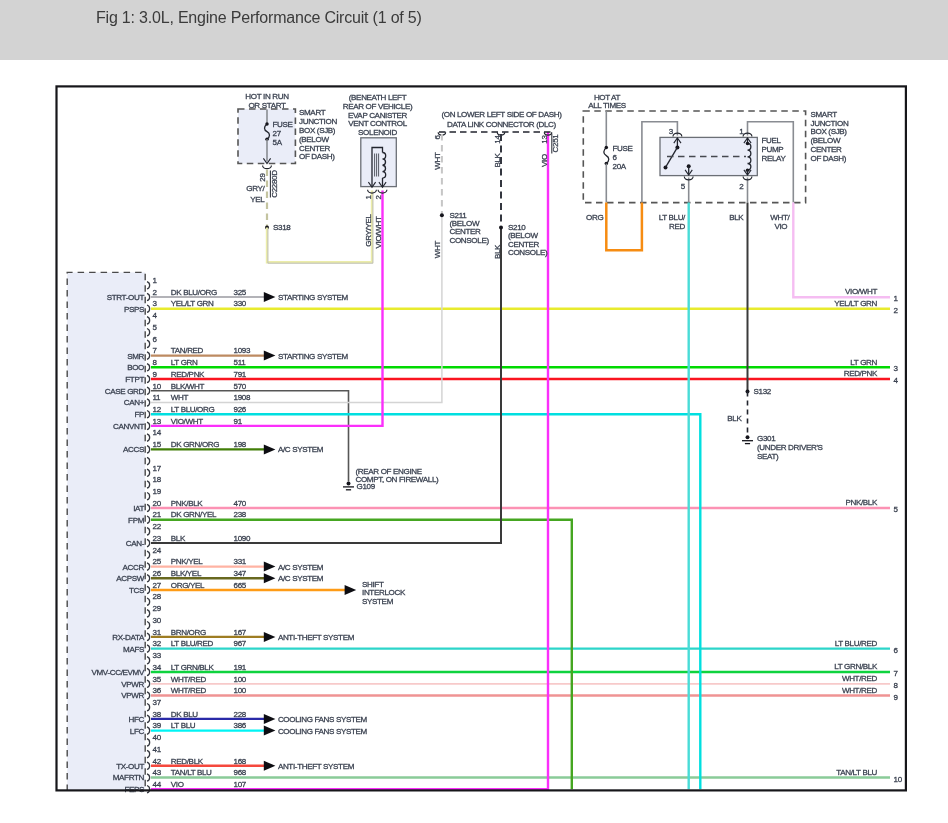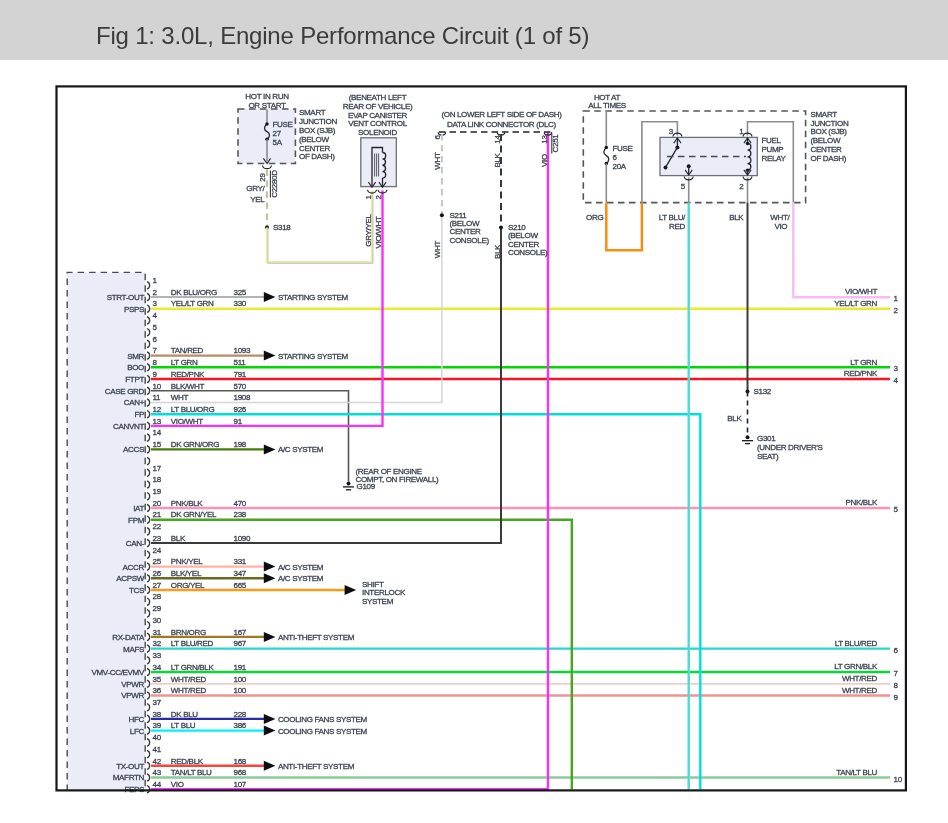--- a/index.html
+++ b/index.html
@@ -1,16 +1,16 @@
 <!DOCTYPE html>
 <html><head><meta charset="utf-8"><style>
 html,body{margin:0;padding:0;background:#ffffff;width:948px;height:823px;overflow:hidden}
 *{font-family:"Liberation Sans",sans-serif}
 #hdr{position:absolute;left:0;top:0;width:948px;height:59.5px;background:#d3d3d3}
-#hdr span{position:absolute;left:96px;top:22px;font-size:24px;color:#3b3b3b;
+#hdr span{position:absolute;left:96px;top:9px;font-size:16px;color:#3b3b3b;
  white-space:nowrap;letter-spacing:-0.2px}
 svg{position:absolute;left:0;top:0}
 </style></head><body>
 <div id="hdr">
     <span>Fig 1: 3.0L, Engine Performance Circuit (1 of 5)</span>
   </div>
 <svg width="948" height="823" viewBox="0 0 948 823" font-family="Liberation Sans, sans-serif" letter-spacing="-0.35">
 <rect x="67.2" y="272.4" width="78.0" height="518.6" fill="#eaedf8"></rect>
 <path d="M67.2,791 L67.2,272.4 L145.2,272.4 L145.2,791" fill="none" stroke="#4a4a4a" stroke-width="1.4" stroke-dasharray="6.5 5"></path>
 <path d="M147.0,281.6 A3.9,3.9 0 0 1 147.0,289.0" fill="none" stroke="#33363f" stroke-width="1.25"></path>

